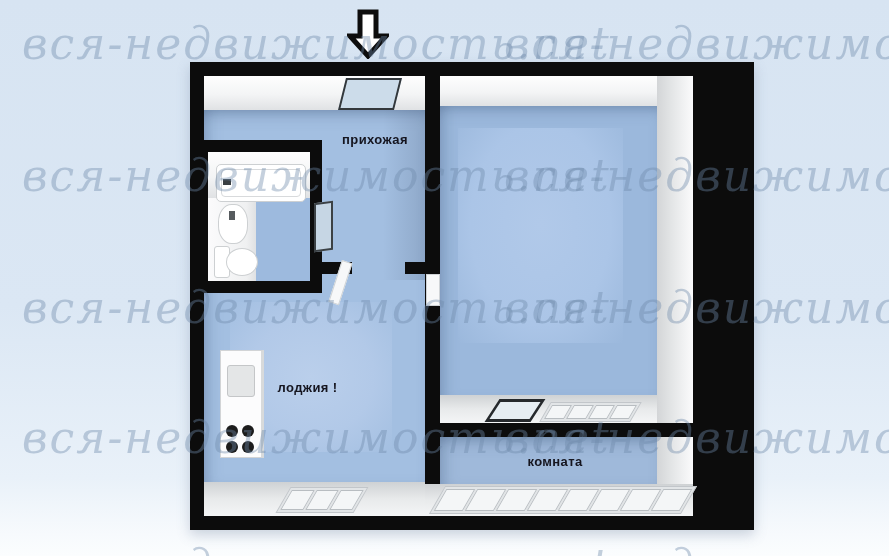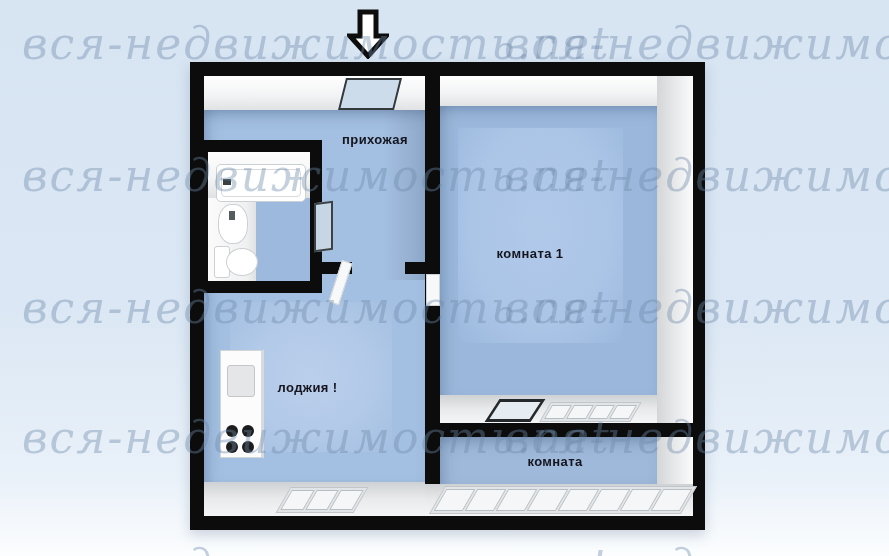--- a/index.html
+++ b/index.html
@@ -6,21 +6,21 @@
   #stage{position:relative;width:889px;height:556px;overflow:hidden;
     font-family:"Liberation Sans",sans-serif;
     background:linear-gradient(180deg,#d7e4f2 0%,#dbe7f4 55%,#e9f1f9 86%,#f7fafd 96%,#fbfdfe 100%);}
   .abs{position:absolute;}
   
   .wm-row{position:absolute;left:22px;white-space:nowrap;pointer-events:none;
     font-family:"DejaVu Serif",serif;font-style:italic;font-size:44px;
     letter-spacing:2px;color:rgba(110,138,170,0.40);z-index:40;}
   .wm-row span{display:inline-block;width:482px;}
   
-  #plan{position:absolute;left:190px;top:62px;width:515px;height:468px;background:#0c0c0c;
+  #plan{position:absolute;left:190px;top:62px;width:564px;height:468px;background:#0c0c0c;
     box-shadow:0 5px 12px rgba(100,120,150,0.30);z-index:10;}
   .floor{background:#a3bfe1;box-shadow:inset 0 12px 16px -10px rgba(60,85,120,.5),inset 12px 0 16px -10px rgba(60,85,120,.35);}
   .face-top{background:linear-gradient(180deg,#fefefe 0%,#f3f4f5 55%,#e0e2e4 100%);}
   .face-bottom{background:linear-gradient(0deg,#f4f5f6 0%,#e8eaeb 50%,#cfd2d4 100%);}
   .face-right{background:linear-gradient(270deg,#fbfbfc 0%,#e3e5e6 60%,#d3d5d7 100%);}
   .wall{background:#0c0c0c;}
   .label{position:absolute;font-weight:bold;font-size:13px;color:#15151f;text-align:center;letter-spacing:.4px;z-index:20;}
   .door{position:absolute;background:#ccdcea;border:2px solid #33383c;}
   .leaf{position:absolute;background:#f7f8f9;border:1px solid #cfd3d6;}
   .win{position:absolute;background:#e2e5e7;border:1px solid #c2c6ca;display:flex;gap:2px;padding:2px;transform:skewX(-30deg);}
@@ -100,21 +100,20 @@
     <div class="abs face-right" style="left:467px;top:14px;width:36px;height:347px;"></div>
     <div class="abs face-bottom" style="left:250px;top:333px;width:217px;height:28px;"></div>
 
     <div class="abs" style="left:302px;top:337px;width:40px;height:17px;background:#e6edf2;border:3px solid #26292c;transform:skewX(-33deg);"></div>
     <div class="win" style="left:355px;top:340px;width:85px;height:14px;">
       <div class="pane"></div>
         <div class="pane"></div>
         <div class="pane"></div>
         <div class="pane"></div>
     </div>
-    <div class="label" style="left:255px;top:184px;width:170px;">комната 1</div>
 
     <div class="abs wall" style="left:235px;top:361px;width:268px;height:14px;"></div>
 
     <div class="abs floor" style="left:250px;top:375px;width:217px;height:47px;background:#9fb9da;"></div>
     <div class="abs face-right" style="left:467px;top:375px;width:36px;height:79px;"></div>
     <div class="abs face-bottom" style="left:235px;top:422px;width:268px;height:32px;"></div>
     <div class="win" style="left:247px;top:424px;width:246px;height:22px;">
       <div class="pane"></div>
         <div class="pane"></div>
         <div class="pane"></div>

